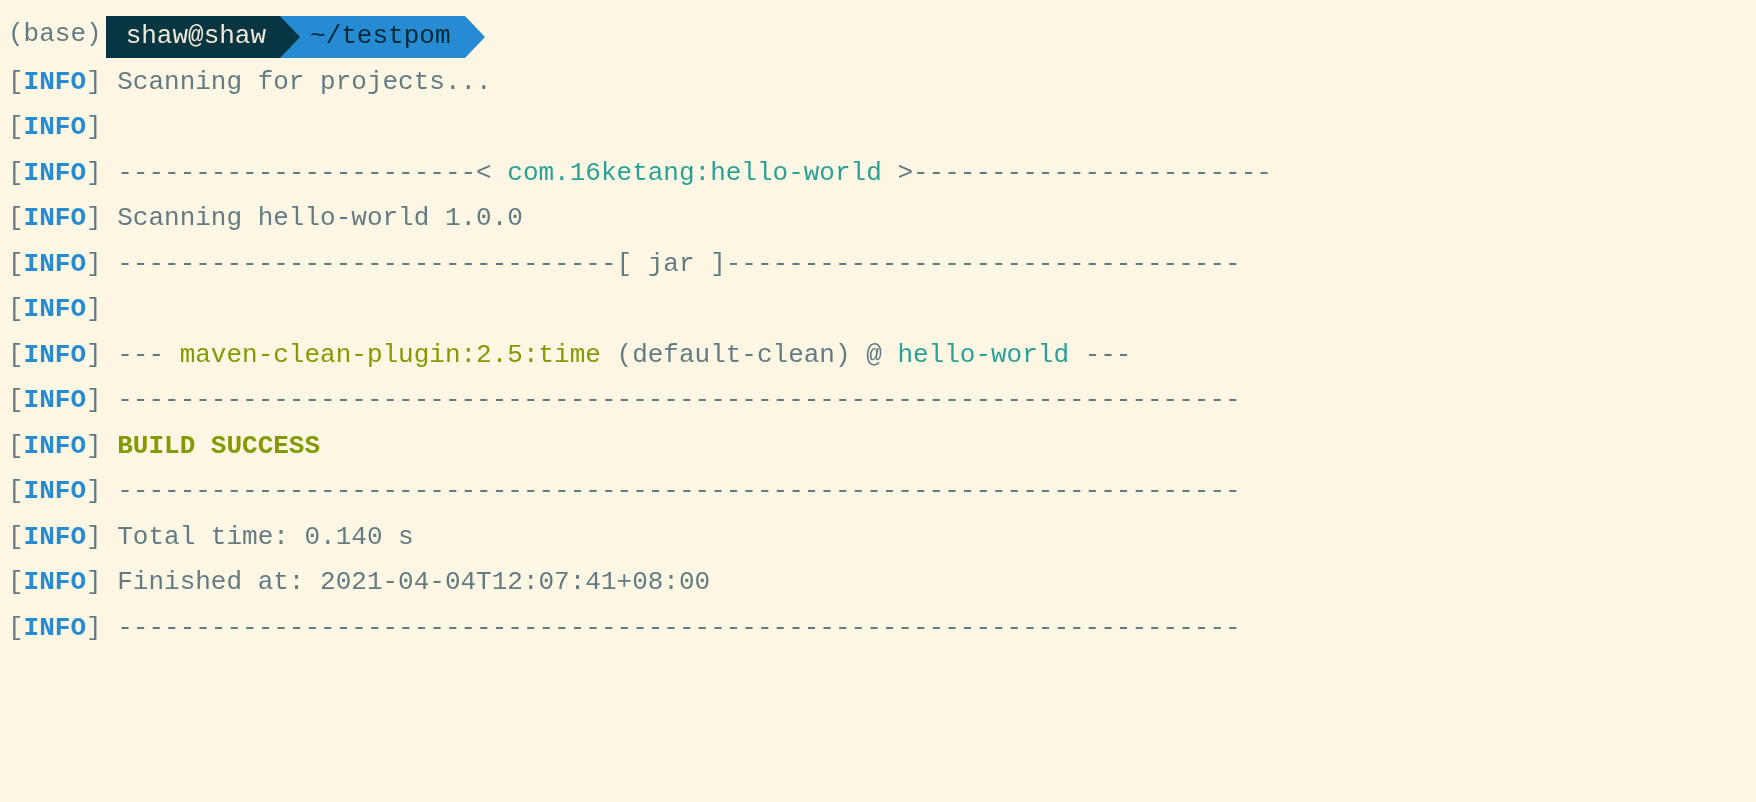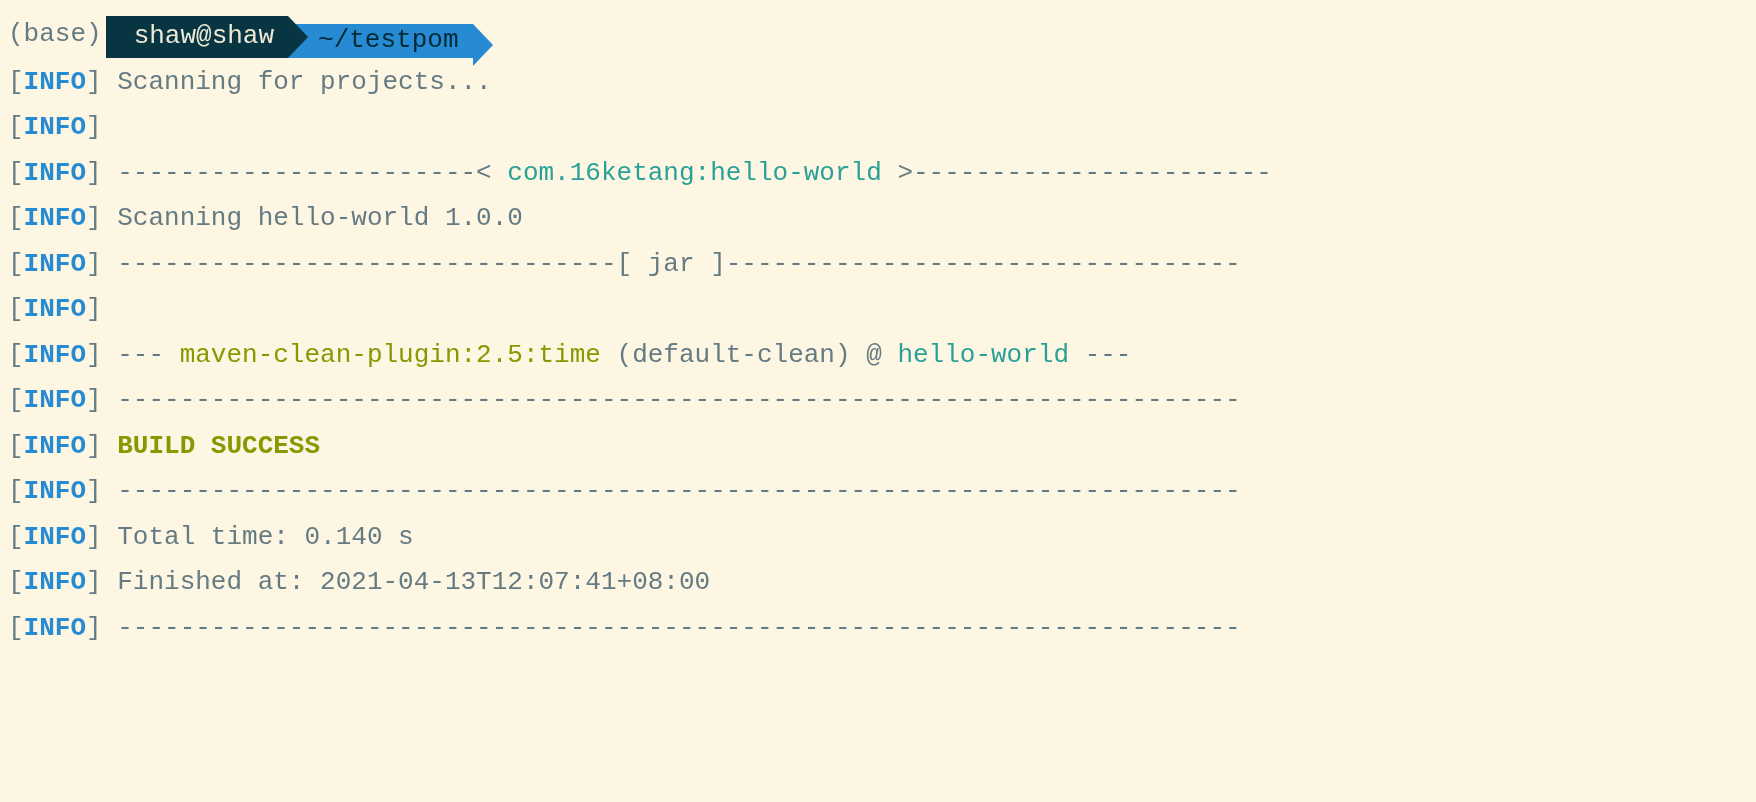--- a/index.html
+++ b/index.html
@@ -22,21 +22,21 @@
       align-items: flex-end;
       margin-bottom: 2px;
     }
     .env {
       color: #657b83;
       padding-right: 4px;
     }
     .seg-user {
       background-color: #073642;
       color: #eee8d5;
-      padding: 0 14px 0 28px;
+      padding: 0 14px 0 20px;
       position: relative;
       display: inline-flex;
       align-items: center;
       height: 42px;
     }
     .seg-user::after {
       content: '';
       position: absolute;
       right: -20px;
       top: 0;
@@ -45,21 +45,21 @@
       border-left: 20px solid #073642;
       z-index: 2;
     }
     .seg-path {
       background-color: #268bd2;
       color: #002b36;
       padding: 0 14px 0 30px;
       position: relative;
       display: inline-flex;
       align-items: center;
-      height: 34px;
+      height: 42px;
       font-weight: 500;
     }
     .seg-path::after {
       content: '';
       position: absolute;
       right: -20px;
       top: 0;
       border-top: 21px solid transparent;
       border-bottom: 21px solid transparent;
       border-left: 20px solid #268bd2;
@@ -140,18 +140,18 @@
 
 <div class="line">
   <span class="bracket">[</span><span class="info-tag">INFO</span><span class="bracket">]</span><span class="text"> ------------------------------------------------------------------------</span>
 </div>
 
 <div class="line">
   <span class="bracket">[</span><span class="info-tag">INFO</span><span class="bracket">]</span><span class="text"> Total time:  0.140 s</span>
 </div>
 
 <div class="line">
-  <span class="bracket">[</span><span class="info-tag">INFO</span><span class="bracket">]</span><span class="text"> Finished at: 2021-04-13T12:07:41+08:00</span>
+  <span class="bracket">[</span><span class="info-tag">INFO</span><span class="bracket">]</span><span class="text"> Finished at: 2021-04-04T12:07:41+08:00</span>
 </div>
 
 <div class="line">
   <span class="bracket">[</span><span class="info-tag">INFO</span><span class="bracket">]</span><span class="text"> ------------------------------------------------------------------------</span>
 </div>
 
 </body></html>

